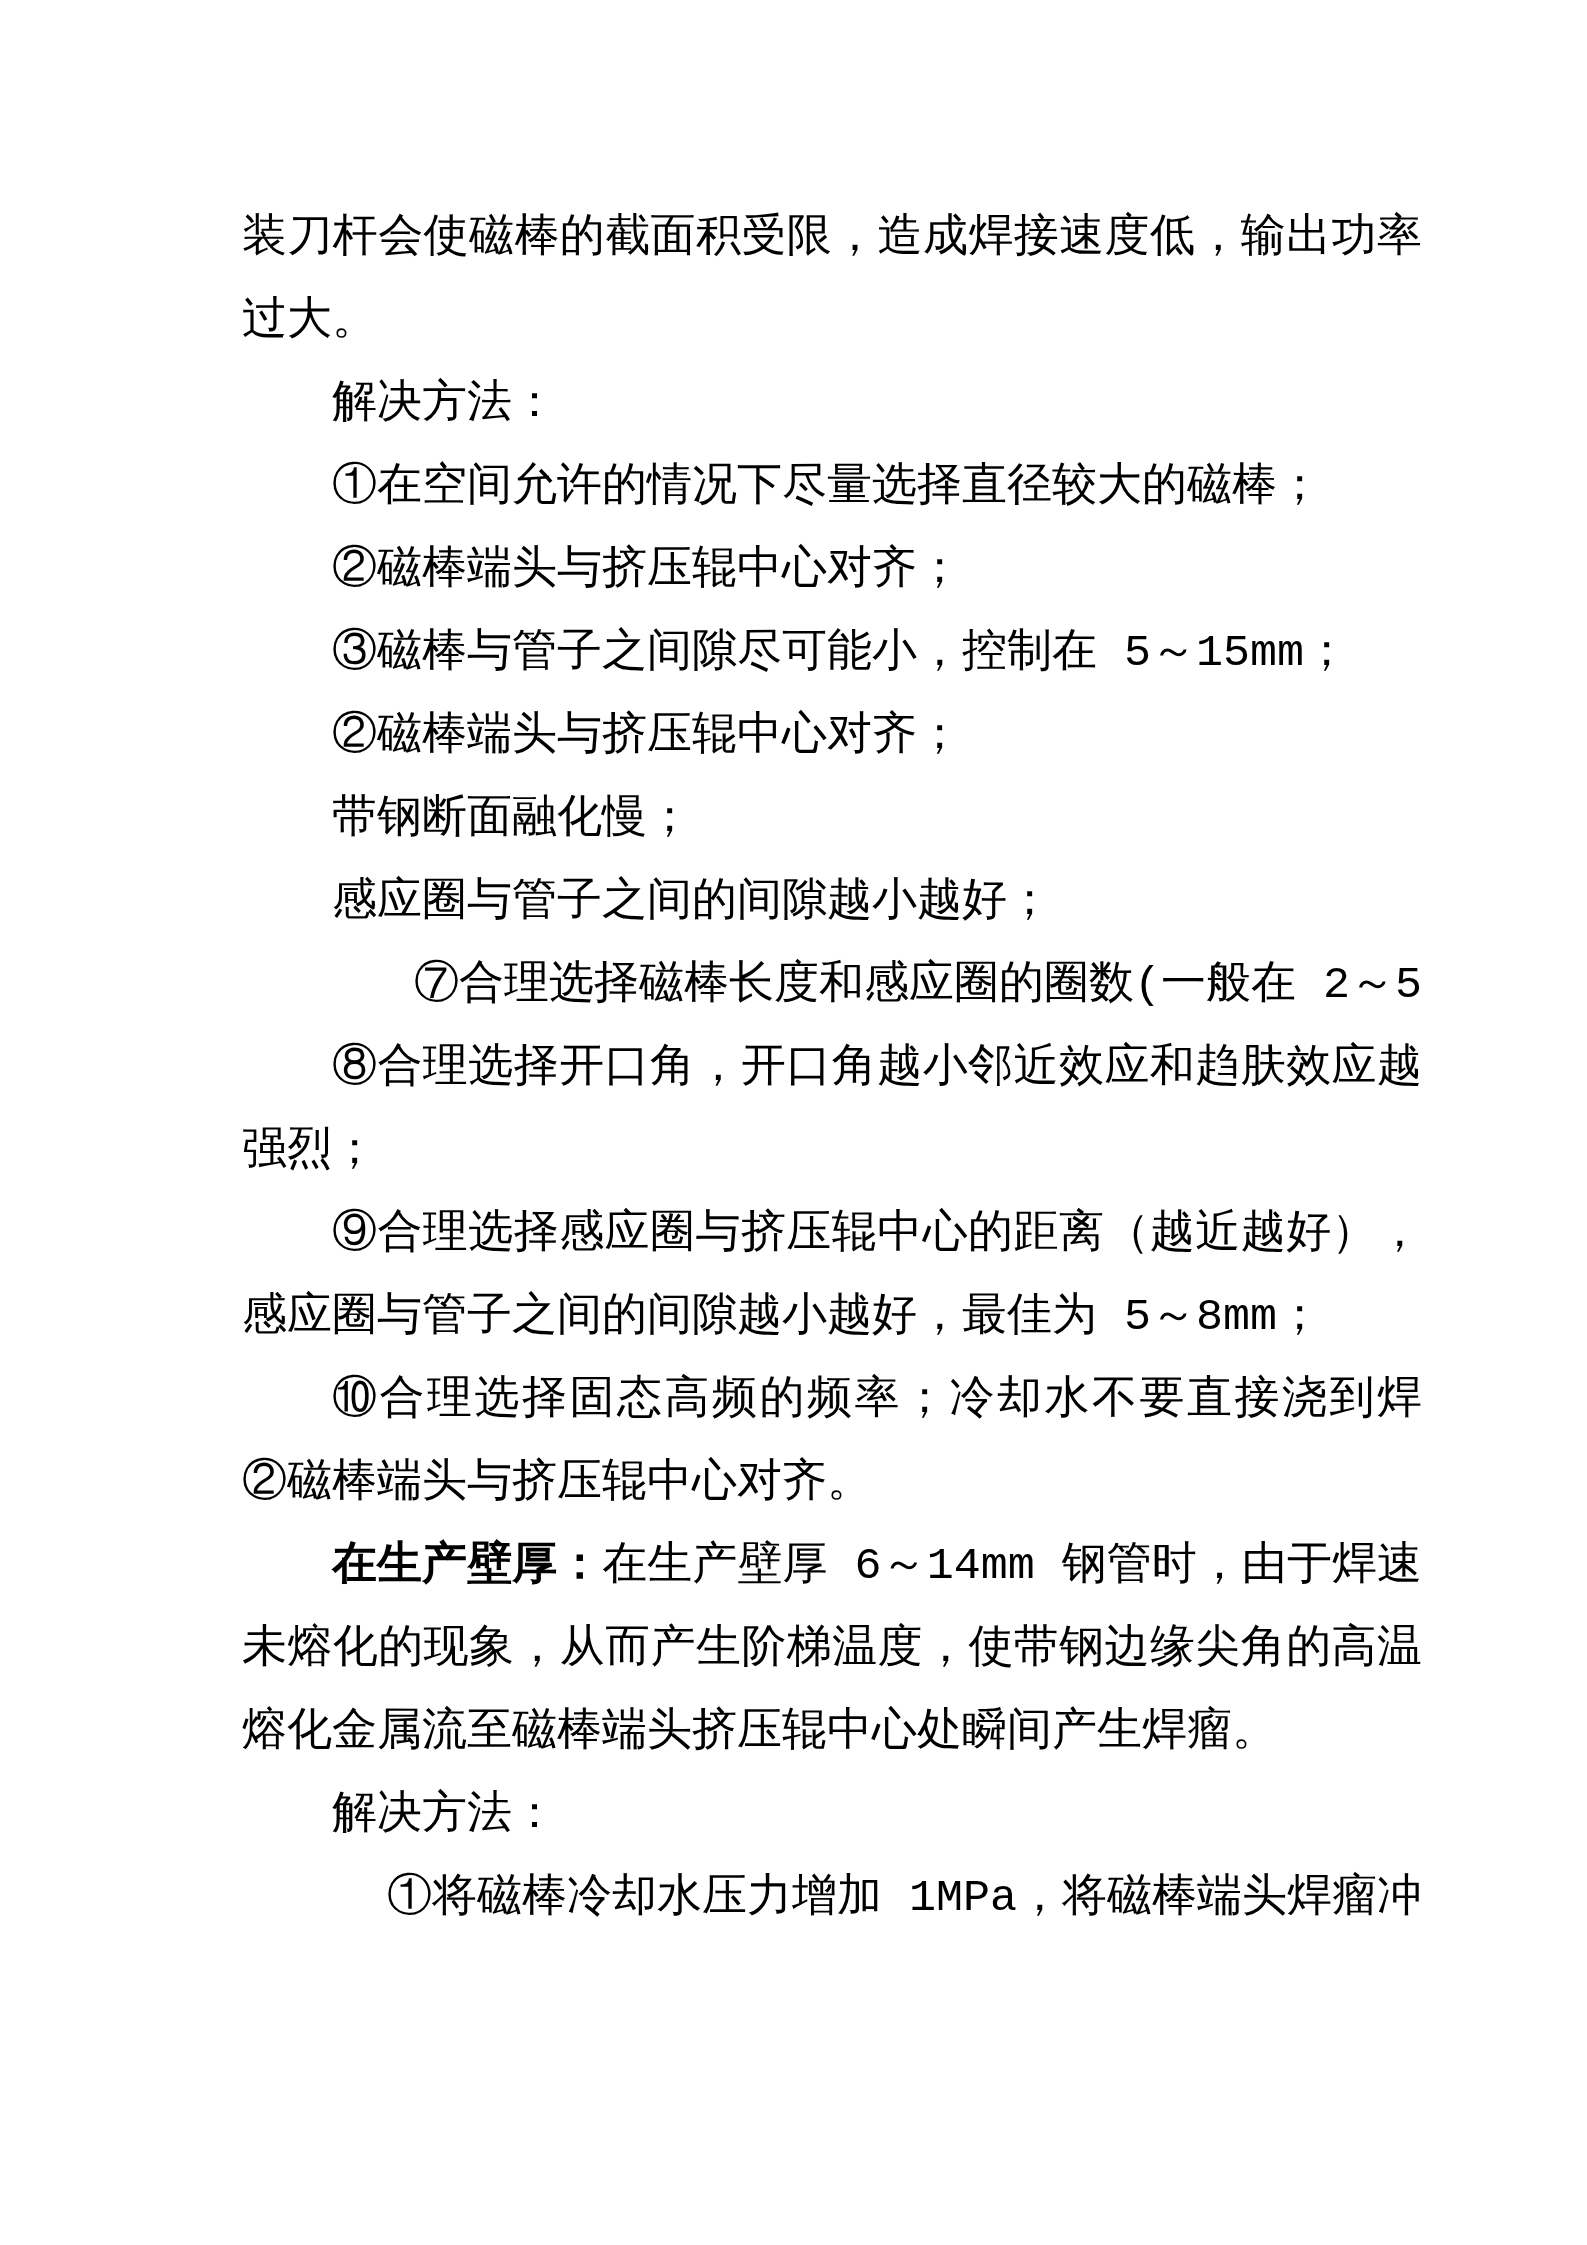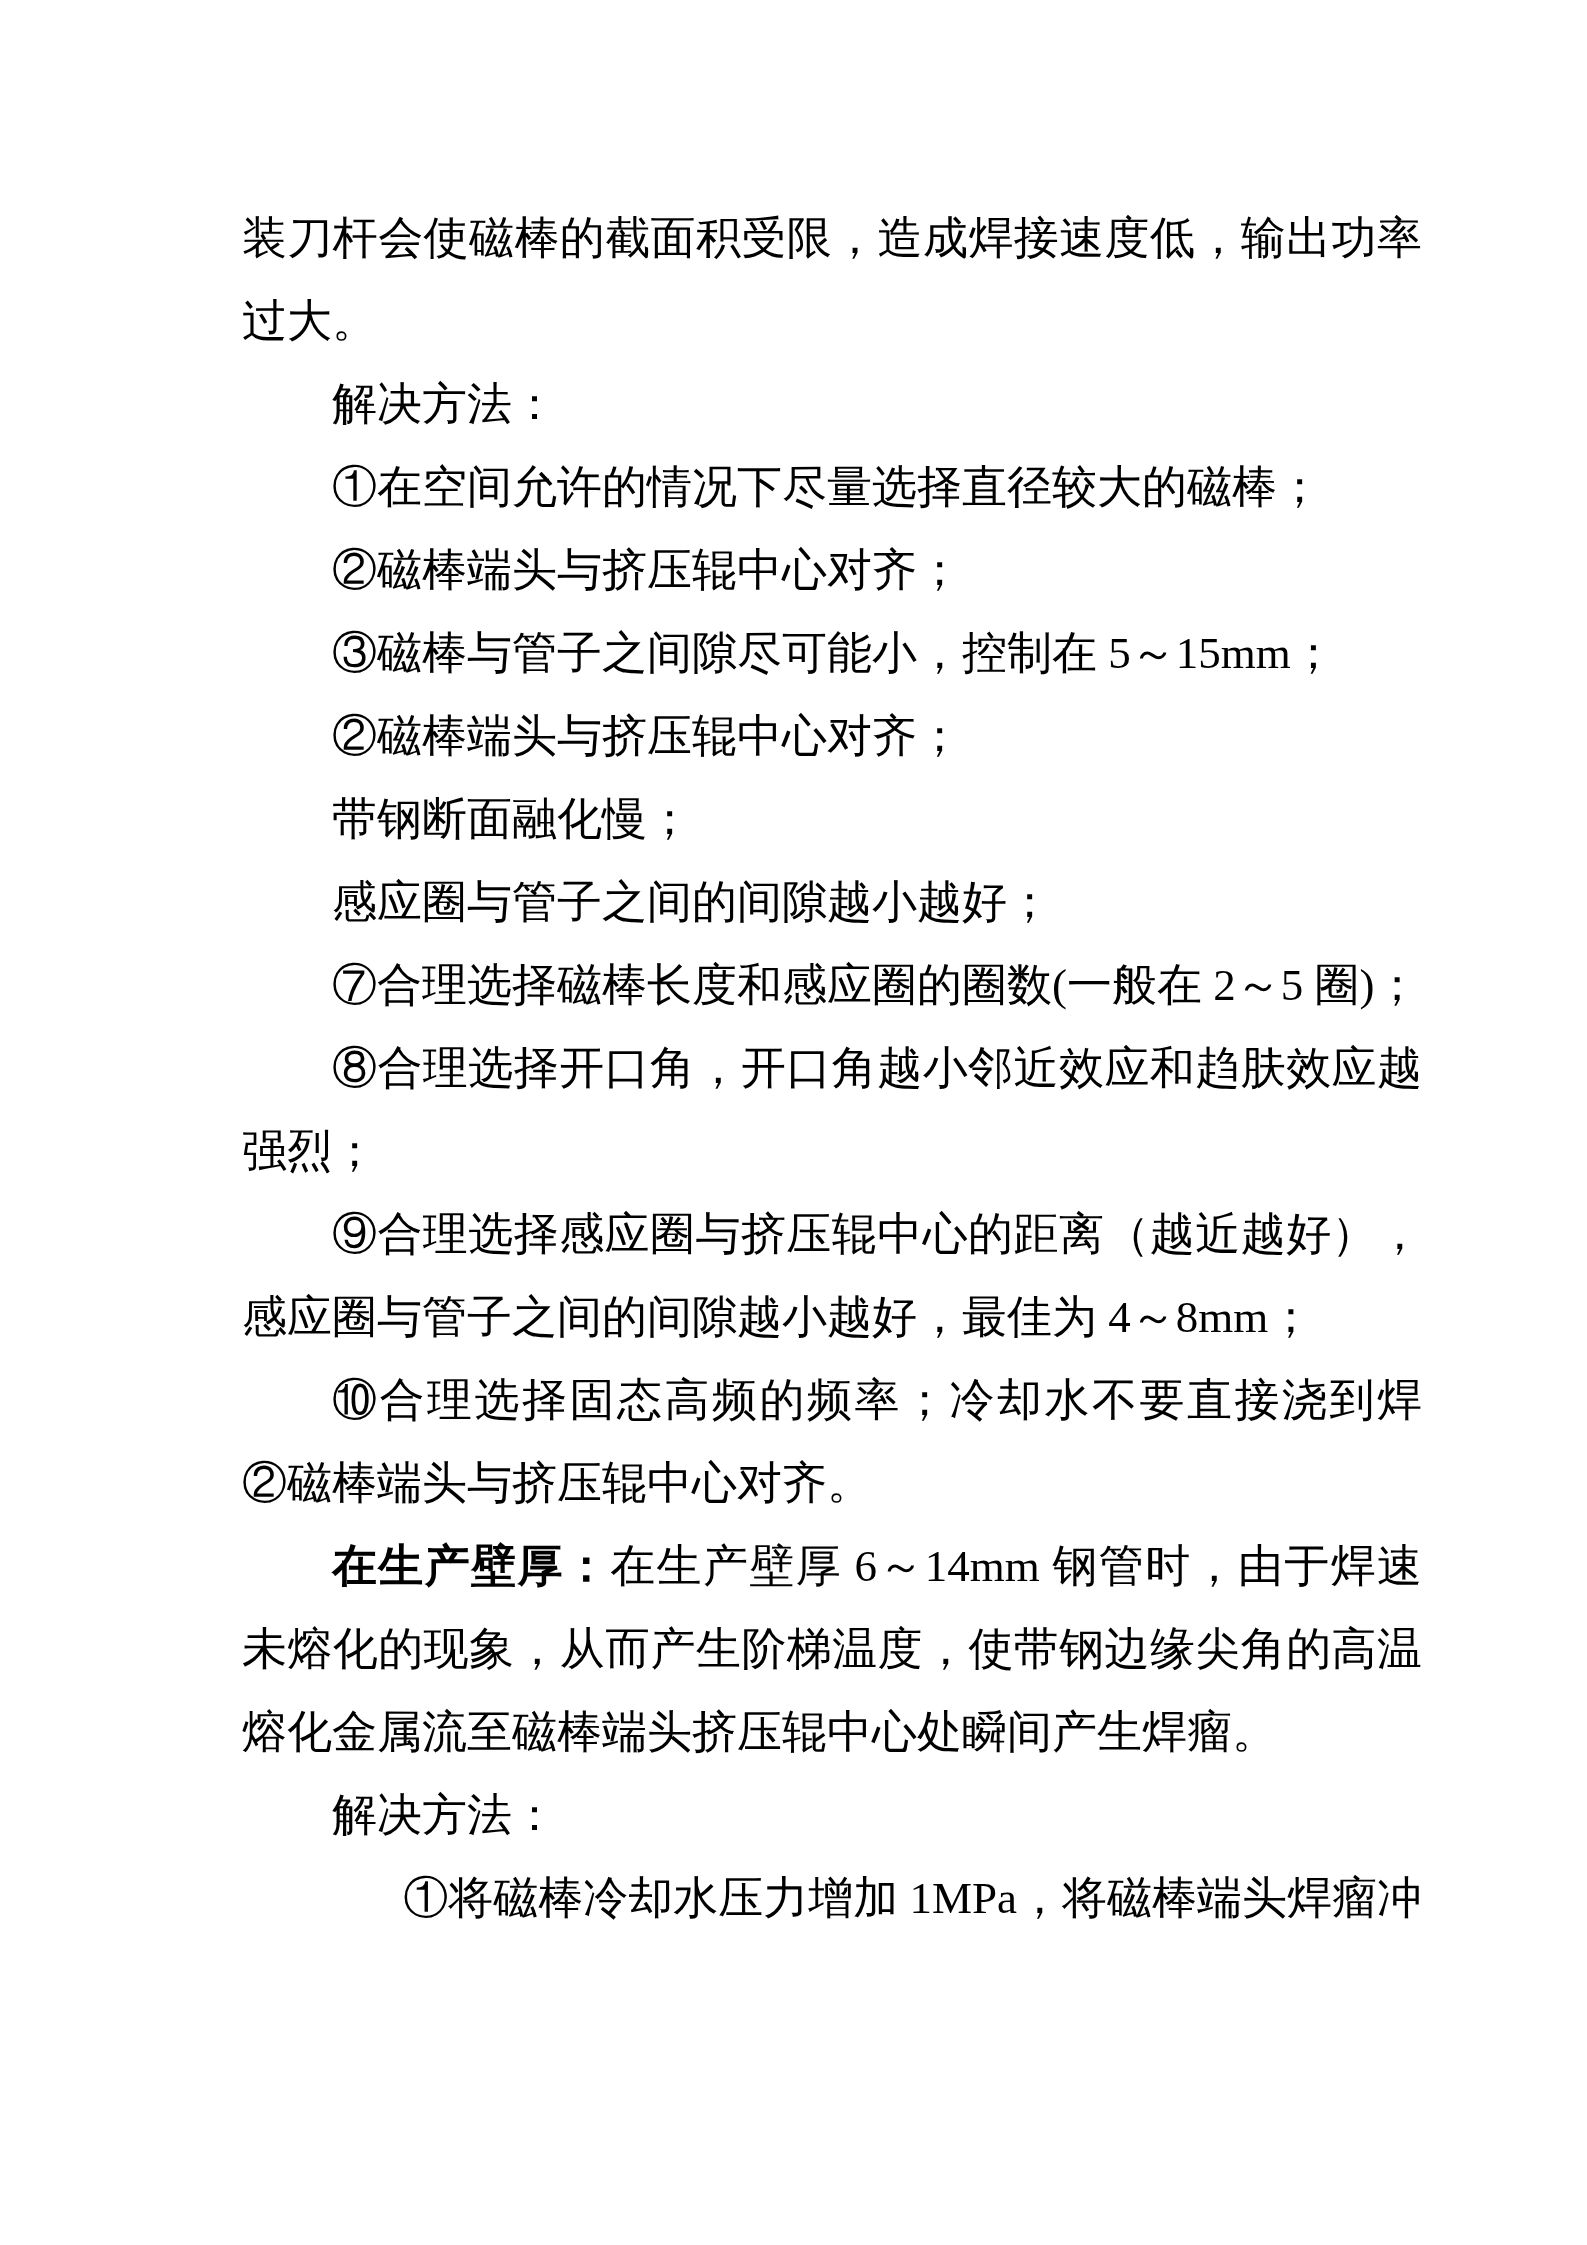--- a/index.html
+++ b/index.html
@@ -6,21 +6,21 @@
     margin: 0;
     padding: 0;
     background: #ffffff;
   }
   .page {
     position: relative;
     width: 1587px;
     height: 2245px;
     background: #ffffff;
     overflow: hidden;
-    font-family: Liberation Serif, serif;
+    font-family: Liberation Mono, monospace;
   }
   .text-block {
     position: absolute;
     left: 242px;
     top: 197px;
     width: 1180px;
     font-size: 45px;
     line-height: 83px;
     color: #000000;
     letter-spacing: 0;
@@ -54,21 +54,21 @@
       <div class="line indent">①在空间允许的情况下尽量选择直径较大的磁棒；</div>
       <div class="line indent">②磁棒端头与挤压辊中心对齐；</div>
       <div class="line indent">③磁棒与管子之间隙尽可能小，控制在 5～15mm；</div>
       <div class="line indent">②磁棒端头与挤压辊中心对齐；</div>
       <div class="line indent">带钢断面融化慢；</div>
       <div class="line indent">感应圈与管子之间的间隙越小越好；</div>
       <div class="line indent">⑦合理选择磁棒长度和感应圈的圈数(一般在 2～5 圈)；</div>
       <div class="line indent justify">⑧合理选择开口角，开口角越小邻近效应和趋肤效应越</div>
       <div class="line">强烈；</div>
       <div class="line indent justify">⑨合理选择感应圈与挤压辊中心的距离（越近越好），</div>
-      <div class="line">感应圈与管子之间的间隙越小越好，最佳为 4～8mm；</div>
+      <div class="line">感应圈与管子之间的间隙越小越好，最佳为 5～8mm；</div>
       <div class="line indent justify">⑩合理选择固态高频的频率；冷却水不要直接浇到焊缝；</div>
       <div class="line">②磁棒端头与挤压辊中心对齐。</div>
       <div class="line indent justify"><span class="bold-seg">在生产壁厚：</span><span class="normal-seg">在生产壁厚 6～14mm 钢管时，由于焊速</span></div>
       <div class="line justify">未熔化的现象，从而产生阶梯温度，使带钢边缘尖角的高温</div>
       <div class="line">熔化金属流至磁棒端头挤压辊中心处瞬间产生焊瘤。</div>
       <div class="line indent">解决方法：</div>
       <div class="line indent">①将磁棒冷却水压力增加 1MPa，将磁棒端头焊瘤冲走；</div>
     </div>
 </div>
 

